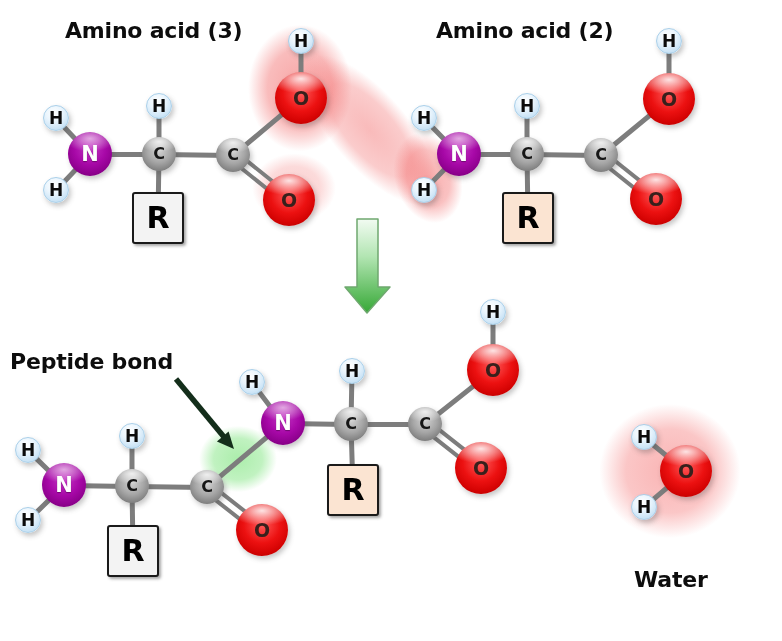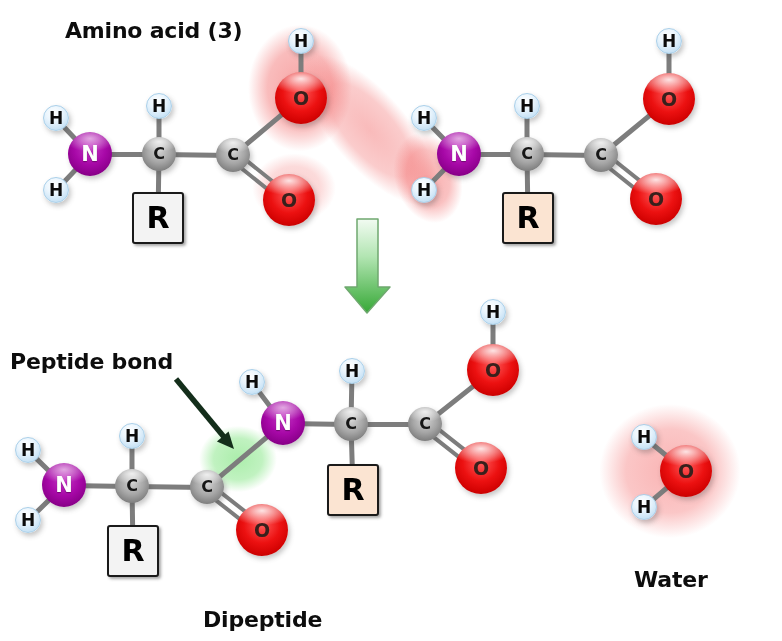--- a/index.html
+++ b/index.html
@@ -45,22 +45,22 @@
     letter-spacing:-0.2px;
   }
   #arrow-overlay{position:absolute;left:0;top:0;z-index:4;pointer-events:none;}
 </style>
 </head>
 <body>
 
 <div id="stage" style="background: rgb(255, 255, 255);">
 
   <div class="diagram-label" style="left: 65px; top: 18px;">Amino acid (3)</div>
+  <div class="diagram-label" style="left: 436px; top: 18px;">Amino acid (2)</div>
   <div class="diagram-label" style="left: 10px; top: 349px; text-align: right;">Peptide bond</div>
-  <div class="diagram-label" style="left: 203px; top: 607px;">Dipeptide</div>
   <div class="diagram-label" style="left: 634px; top: 567px;">Water</div>
 
   <svg id="arrow-overlay" width="782" height="641" viewBox="0 0 782 641">
     <defs>
       <linearGradient id="greenArrowGrad" x1="0" y1="0" x2="0" y2="1">
         <stop offset="0%" stop-color="#f2fbf2"></stop>
         <stop offset="40%" stop-color="#b2e5b2"></stop>
         <stop offset="100%" stop-color="#36a836"></stop>
       </linearGradient>
     </defs>

